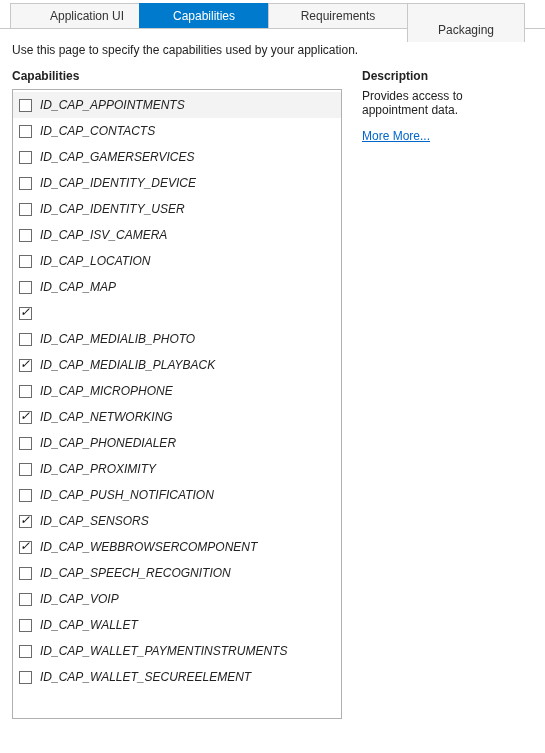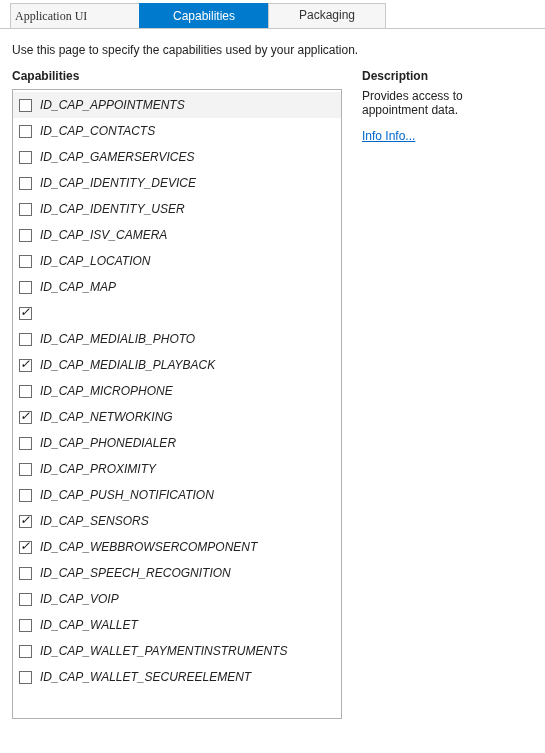--- a/index.html
+++ b/index.html
@@ -96,23 +96,24 @@
   .link {
     color: #0066cc;
     text-decoration: underline;
     cursor: pointer;
   }
 </style>
 </head>
 <body>
 
 <div class="tabs" id="tabs-container">
-    <div class="tab first" style="width: 130px; padding: 5px 4px; text-align: left; font-family: Liberation Serif, serif;">Application UI</div>
+    <div class="tab first" style="width: 130px; padding: 5px 15px; text-align: right;">Application UI</div>
     <div class="tab active" style="width: 130px; padding: 5px 0px; text-align: center;">Capabilities</div>
-    <div class="tab" style="width: 118px; padding: 4px 0px; text-align: center;">Packaging</div>
+    <div class="tab" style="width: 140px; padding: 5px 0px; text-align: center;">Requirements</div>
+    <div class="tab" style="width: 118px; padding: 19px 0px; text-align: center;">Packaging</div>
   </div>
 
 <div class="content">
   <p class="intro">Use this page to specify the capabilities used by your application.</p>
 
   <div class="columns">
     <div class="left">
       <div class="section-title">Capabilities</div>
       <div class="listbox" id="cap-list">
           <div class="cap-row selected">
@@ -204,16 +205,16 @@
           </div>
           <div class="cap-row">
             <span class="cb"></span>
             <span class="cap-label">ID_CAP_WALLET_SECUREELEMENT</span>
           </div>
         </div>
     </div>
     <div class="right">
       <div class="section-title">Description</div>
       <p class="desc-text">Provides access to appointment data.</p>
-      <span class="link">Info Info...</span>
+      <span class="link">More More...</span>
     </div>
   </div>
 </div>
 
 </body></html>

